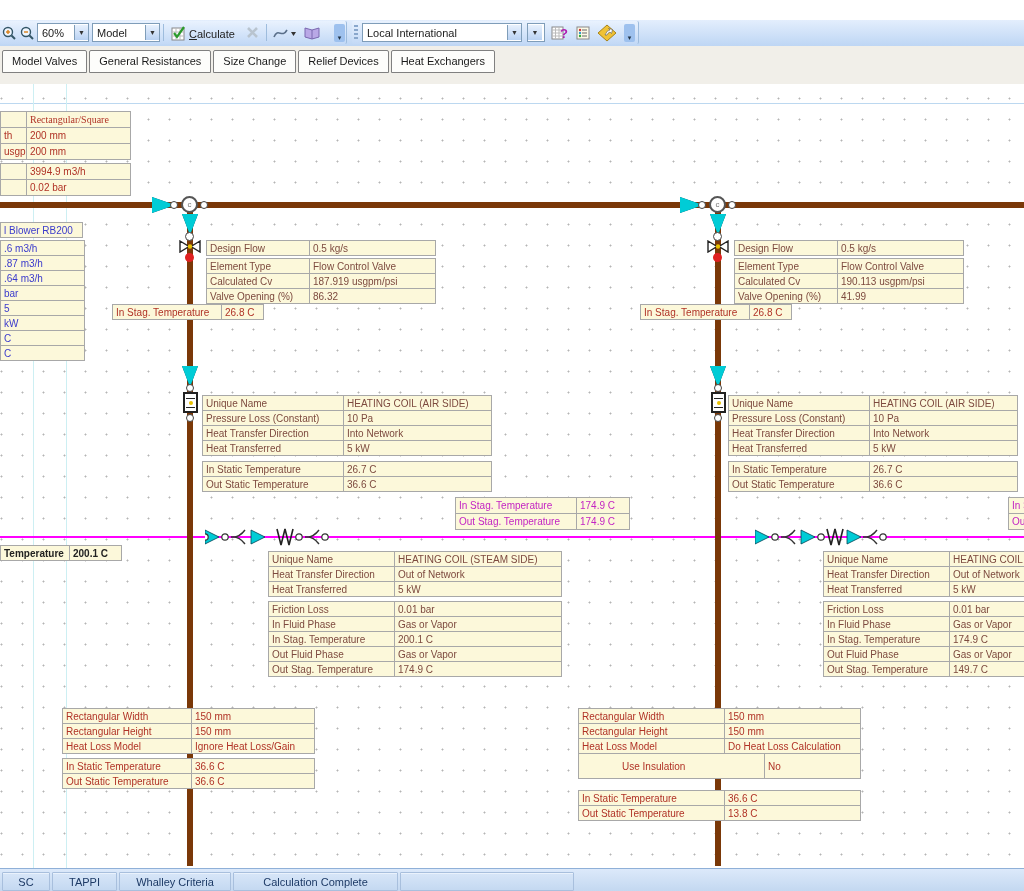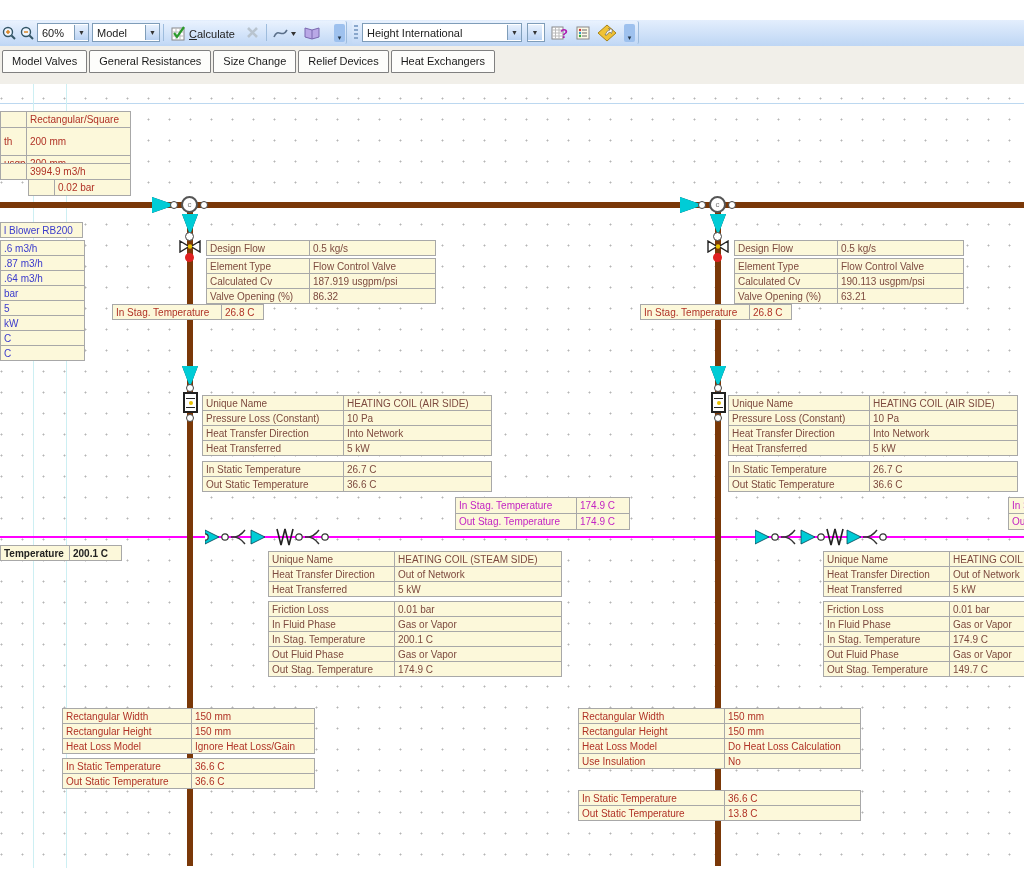--- a/index.html
+++ b/index.html
@@ -148,21 +148,21 @@
     <div class="tb-item" style="left:303px;">
       <svg width="18" height="16">
           <path d="M2,3 L9,5 L16,3 L16,12 L9,14 L2,12 Z" fill="#b9a8e6" stroke="#7a68b0"></path>
           <line x1="9" y1="5" x2="9" y2="14" stroke="#7a68b0"></line>
         </svg>
     </div>
     <div class="chev" style="left:334px;">▾</div>
 
     <div class="gripper" style="left:354px;"></div>
     <div class="tb-item combo" style="left:362px;width:158px;">
-      <span class="cv">Height International</span>
+      <span class="cv">Local International</span>
       <span class="cb">▼</span>
     </div>
     <div class="tb-item combo" style="left:527px;width:16px;">
       <span class="cb" style="border-left:none;width:14px;">▼</span>
     </div>
     <div class="tb-item" style="left:551px;">
       <svg width="18" height="16">
           <rect x="1" y="2" width="11" height="12" fill="#fff" stroke="#888"></rect>
           <line x1="1" y1="5" x2="12" y2="5" stroke="#bbb"></line>
           <line x1="1" y1="8" x2="12" y2="8" stroke="#bbb"></line>
@@ -264,39 +264,39 @@
       <path d="M26,11 q8,1 14,-7 M26,11 q8,-1 14,7" fill="none" stroke="#333" stroke-width="1.4"></path>
       <polygon points="46,4 60,11 46,18" fill="#00ccd6" stroke="#045" stroke-width="0.8"></polygon>
       <circle cx="66" cy="11" r="3.2" fill="#fff" stroke="#333" stroke-width="1.2"></circle>
       <polyline points="72,3 76,19 80,3 84,19 88,3" fill="none" stroke="#222" stroke-width="1.6"></polyline>
       <polygon points="92,4 106,11 92,18" fill="#00ccd6" stroke="#045" stroke-width="0.8"></polygon>
       <path d="M108,11 q8,1 14,-7 M108,11 q8,-1 14,7" fill="none" stroke="#333" stroke-width="1.4"></path>
       <circle cx="128" cy="11" r="3.2" fill="#fff" stroke="#333" stroke-width="1.2"></circle>
     </svg>
 
   <div class="anno t-red" style="left: 0px; top: 27px; width: 131px;">
-        <div class="anno-row" style="height: 17px;">
+        <div class="anno-row" style="height: 17px; font-family: Liberation Serif, serif;">
           <div class="lc" style="width: 25px;"></div>
           <div class="vc">Rectangular/Square</div>
         </div>
-        <div class="anno-row" style="height: 29px;">
+        <div class="anno-row" style="height: 17px;">
           <div class="lc" style="width: 25px;">th</div>
           <div class="vc">200 mm</div>
         </div>
         <div class="anno-row" style="height: 17px;">
           <div class="lc" style="width: 25px;">usgpm</div>
           <div class="vc">200 mm</div>
         </div>
       </div>
       <div class="anno t-red" style="left: 0px; top: 79px; width: 131px;">
         <div class="anno-row" style="height: 17px;">
           <div class="lc" style="width: 25px;"></div>
           <div class="vc">3994.9 m3/h</div>
         </div>
-        <div class="anno-row" style="height: 17px; margin-left: 28px;">
+        <div class="anno-row" style="height: 17px;">
           <div class="lc" style="width: 25px;"></div>
           <div class="vc">0.02 bar</div>
         </div>
       </div>
       <div class="anno t-blue nolab" style="left: 0px; top: 138px; width: 83px;">
         <div class="anno-row" style="height: 16px;">
           <div class="vc">l Blower RB200</div>
         </div>
       </div>
       <div class="anno t-blue nolab" style="left: 0px; top: 156px; width: 85px;">
@@ -355,21 +355,21 @@
         <div class="anno-row" style="height: 16px;">
           <div class="lc" style="width: 102px;">Element Type</div>
           <div class="vc">Flow Control Valve</div>
         </div>
         <div class="anno-row" style="height: 16px;">
           <div class="lc" style="width: 102px;">Calculated Cv</div>
           <div class="vc">190.113 usgpm/psi</div>
         </div>
         <div class="anno-row" style="height: 16px;">
           <div class="lc" style="width: 102px;">Valve Opening (%)</div>
-          <div class="vc">63.21</div>
+          <div class="vc">41.99</div>
         </div>
       </div>
       <div class="anno t-red" style="left: 112px; top: 220px; width: 152px;">
         <div class="anno-row" style="height: 16px;">
           <div class="lc" style="width: 108px;">In Stag. Temperature</div>
           <div class="vc">26.8 C</div>
         </div>
       </div>
       <div class="anno t-red" style="left: 640px; top: 220px; width: 152px;">
         <div class="anno-row" style="height: 16px;">
@@ -559,31 +559,38 @@
           <div class="vc">150 mm</div>
         </div>
         <div class="anno-row" style="height: 16px;">
           <div class="lc" style="width: 145px;">Rectangular Height</div>
           <div class="vc">150 mm</div>
         </div>
         <div class="anno-row" style="height: 16px;">
           <div class="lc" style="width: 145px;">Heat Loss Model</div>
           <div class="vc">Do Heat Loss Calculation</div>
         </div>
-        <div class="anno-row" style="height: 16px;">
+        <div class="anno-row" style="height: 26px; padding-left: 40px;">
           <div class="lc" style="width: 145px;">Use Insulation</div>
           <div class="vc">No</div>
         </div>
       </div>
       <div class="anno t-red" style="left: 578px; top: 706px; width: 283px;">
         <div class="anno-row" style="height: 16px;">
           <div class="lc" style="width: 145px;">In Static Temperature</div>
           <div class="vc">36.6 C</div>
         </div>
         <div class="anno-row" style="height: 16px;">
           <div class="lc" style="width: 145px;">Out Static Temperature</div>
           <div class="vc">13.8 C</div>
         </div>
       </div>
     </div>
 
+  <div class="statusbar" id="statusbar">
+      <div class="sb-panel" style="left: 2px; width: 46px;">SC</div>
+      <div class="sb-panel" style="left: 52px; width: 63px;">TAPPI</div>
+      <div class="sb-panel" style="left: 119px; width: 110px;">Whalley Criteria</div>
+      <div class="sb-panel" style="left: 233px; width: 163px;">Calculation Complete</div>
+      <div class="sb-panel" style="left: 400px; width: 172px;"></div>
+    </div>
 
 </div>
 
 </body></html>

